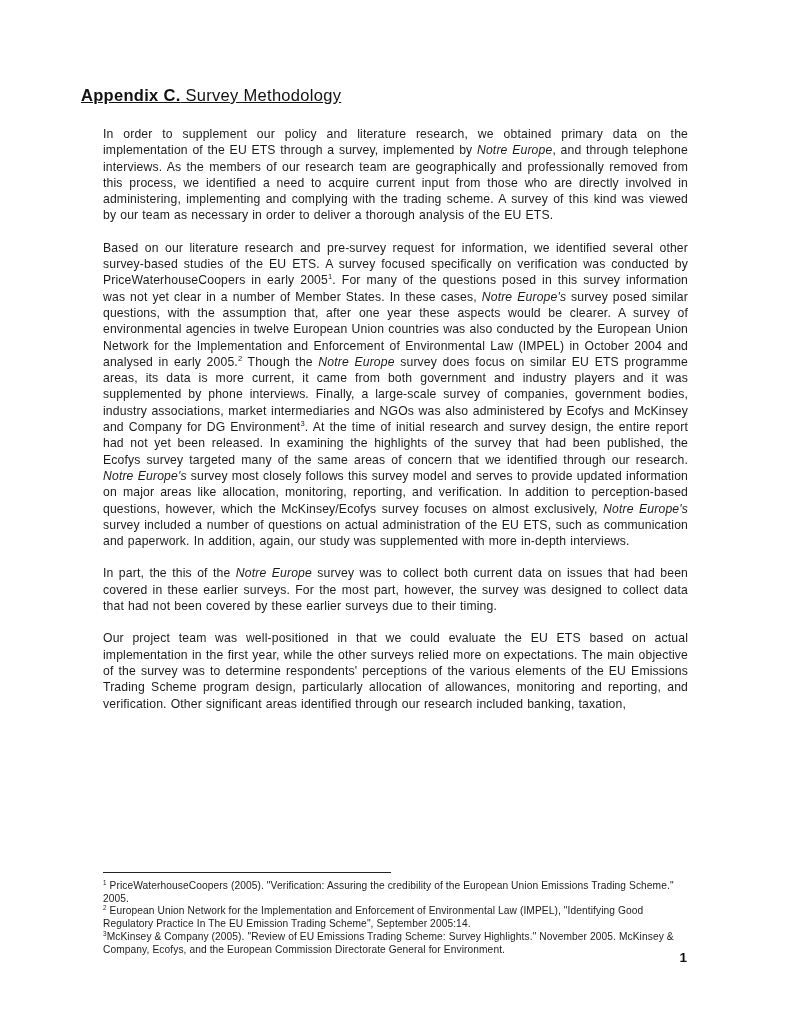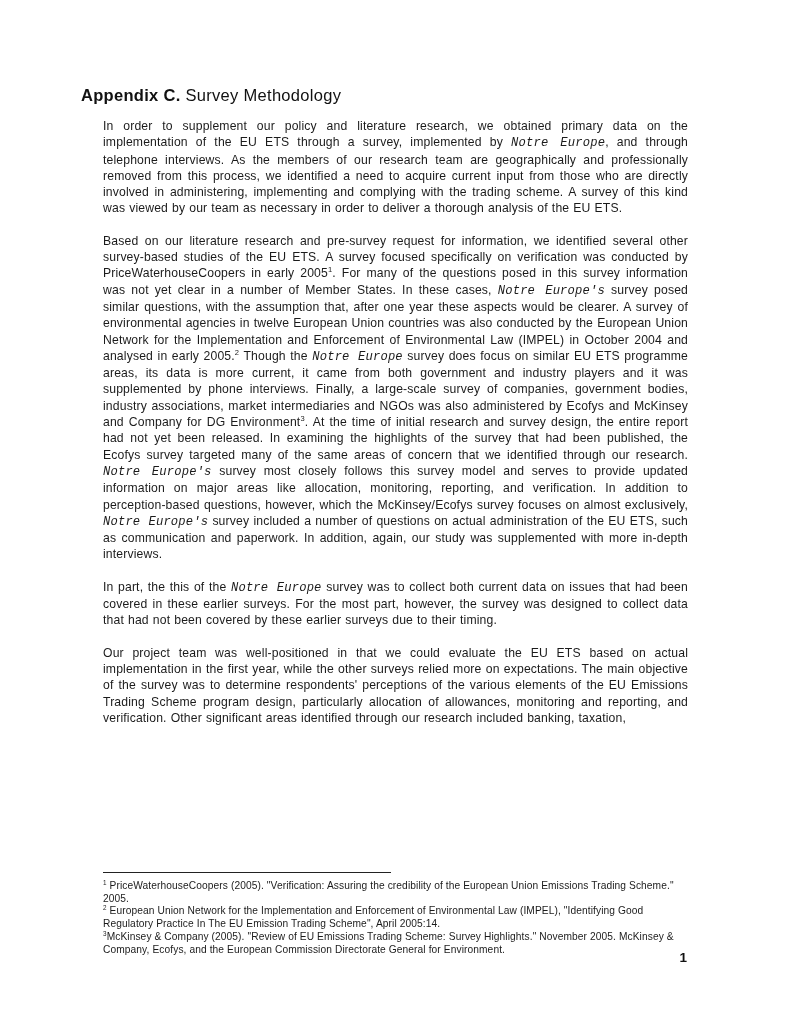--- a/index.html
+++ b/index.html
@@ -16,38 +16,39 @@
     font-family: "Liberation Sans", "DejaVu Sans", sans-serif;
     overflow: hidden;
   }
   .content {
     position: absolute;
     top: 86px;
     left: 103px;
     right: 103px;
   }
   .title {
-    margin: 0 0 13px -22px;
+    margin: 0 0 21px -22px;
     font-size: 16.5px;
     font-weight: normal;
     letter-spacing: 0.3px;
     color: #111;
+    text-decoration: underline;
   }
   .title-bold { font-weight: bold; }
   .title-regular { font-weight: normal; }
   .body p.para {
     margin: 0 0 16px 0;
     text-align: justify;
     font-size: 12.2px;
     line-height: 16.3px;
     letter-spacing: 0.15px;
     word-spacing: 0.5px;
   }
   .body p.para:last-child { margin-bottom: 12px; }
-  em { font-style: italic; font-family: Liberation Mono, monospace; }
+  em { font-style: italic; }
   sup {
     font-size: 0.62em;
     line-height: 0;
     vertical-align: super;
   }
   .footnote-area {
     position: absolute;
     left: 103px;
     right: 103px;
     top: 872px;
@@ -85,19 +86,19 @@
         <p class="para"><span>Based on our literature research and pre-survey request for information, we identified several other survey-based studies of the EU ETS. A survey focused specifically on verification was conducted by PriceWaterhouseCoopers in early 2005</span><sup>1</sup><span>. For many of the questions posed in this survey information was not yet clear in a number of Member States. In these cases, </span><em>Notre Europe's</em><span> survey posed similar questions, with the assumption that, after one year these aspects would be clearer. A survey of environmental agencies in twelve European Union countries was also conducted by the European Union Network for the Implementation and Enforcement of Environmental Law (IMPEL) in October 2004 and analysed in early 2005.</span><sup>2</sup><span> Though the </span><em>Notre Europe</em><span> survey does focus on similar EU ETS programme areas, its data is more current, it came from both government and industry players and it was supplemented by phone interviews. Finally, a large-scale survey of companies, government bodies, industry associations, market intermediaries and NGOs was also administered by Ecofys and McKinsey and Company for DG Environment</span><sup>3</sup><span>. At the time of initial research and survey design, the entire report had not yet been released. In examining the highlights of the survey that had been published, the Ecofys survey targeted many of the same areas of concern that we identified through our research. </span><em>Notre Europe's</em><span> survey most closely follows this survey model and serves to provide updated information on major areas like allocation, monitoring, reporting, and verification. In addition to perception-based questions, however, which the McKinsey/Ecofys survey focuses on almost exclusively, </span><em>Notre Europe's</em><span> survey included a number of questions on actual administration of the EU ETS, such as communication and paperwork. In addition, again, our study was supplemented with more in-depth interviews.</span></p>
         <p class="para"><span>In part, the this of the </span><em>Notre Europe</em><span> survey was to collect both current data on issues that had been covered in these earlier surveys. For the most part, however, the survey was designed to collect data that had not been covered by these earlier surveys due to their timing.</span></p>
         <p class="para"><span>Our project team was well-positioned in that we could evaluate the EU ETS based on actual implementation in the first year, while the other surveys relied more on expectations. The main objective of the survey was to determine respondents' perceptions of the various elements of the EU Emissions Trading Scheme program design, particularly allocation of allowances, monitoring and reporting, and verification. Other significant areas identified through our research included banking, taxation,</span></p>
       </div>
   </div>
 
   <div class="footnote-area">
     <div class="footnote-rule"></div>
     <div>
         <div class="footnote"><sup>1</sup><span> PriceWaterhouseCoopers (2005). "Verification: Assuring the credibility of the European Union Emissions Trading Scheme." 2005.</span></div>
-        <div class="footnote"><sup>2</sup><span> European Union Network for the Implementation and Enforcement of Environmental Law (IMPEL), "Identifying Good Regulatory Practice In The EU Emission Trading Scheme", April 2005:14.</span></div>
+        <div class="footnote"><sup>2</sup><span> European Union Network for the Implementation and Enforcement of Environmental Law (IMPEL), "Identifying Good Regulatory Practice In The EU Emission Trading Scheme", September 2005:14.</span></div>
         <div class="footnote"><sup>3</sup><span>McKinsey &amp; Company (2005). "Review of EU Emissions Trading Scheme: Survey Highlights." November 2005. McKinsey &amp; Company, Ecofys, and the European Commission Directorate General for Environment.</span></div>
       </div>
   </div>
 
   <div class="page-number">1</div>
 </div>
 
 </body></html>

